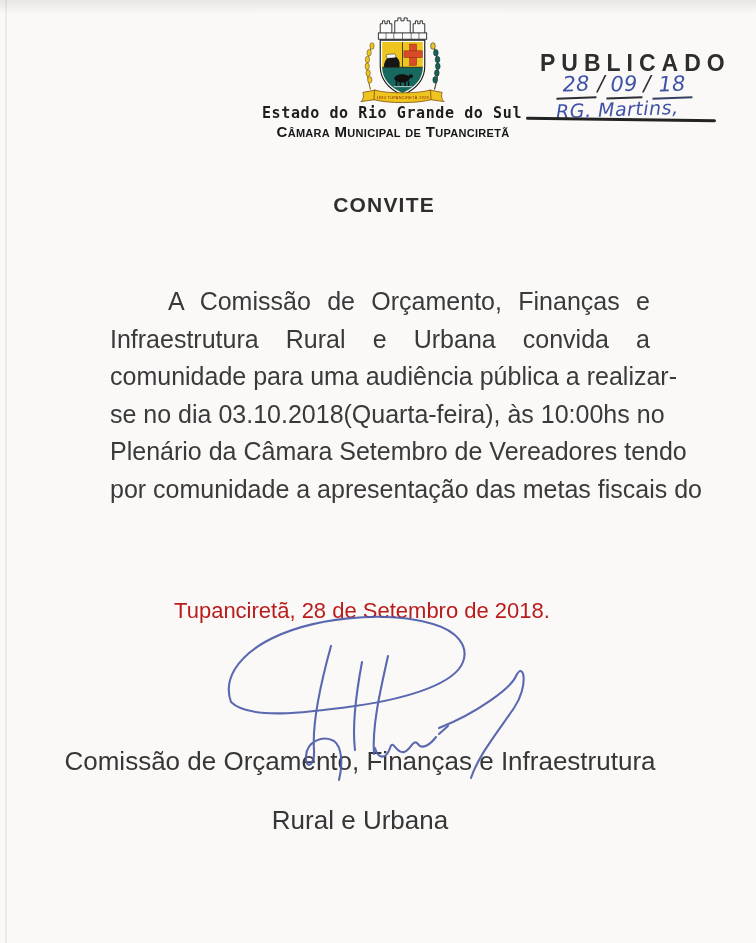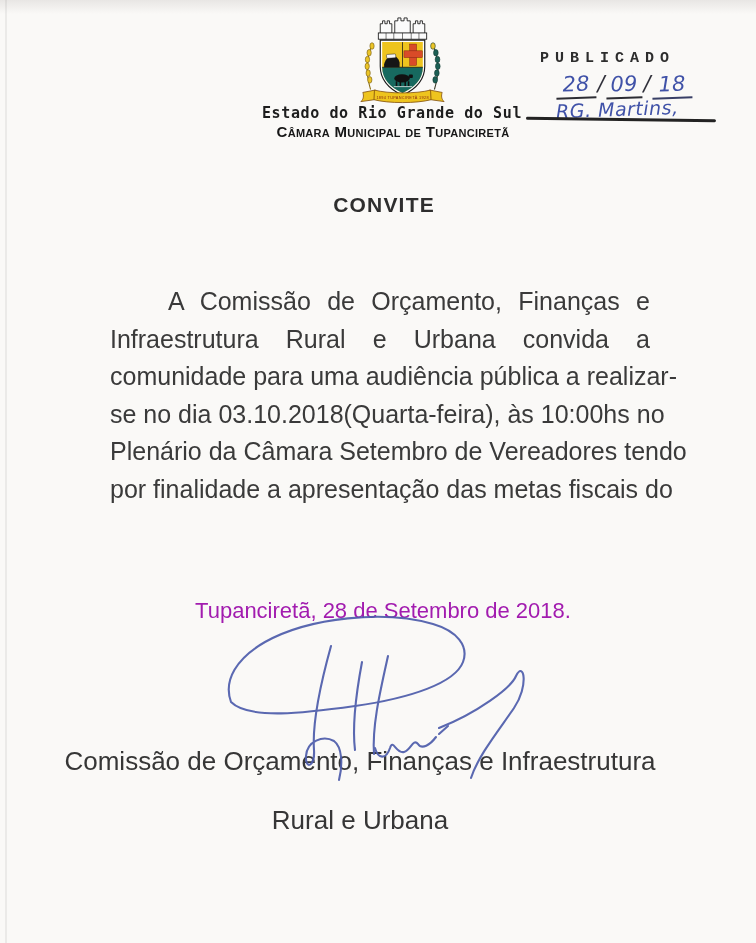--- a/index.html
+++ b/index.html
@@ -13,22 +13,22 @@
   
   .crest{left:354px;top:16px;width:97px;height:89px;}
   
   .centered{left:0;width:100%;text-align:center;}
   .state-line{top:104px;margin-left:14px;
     font-family:"DejaVu Sans Mono",monospace;font-size:15px;font-weight:600;
     letter-spacing:.6px;color:#1d1d1d;}
   .chamber-line{top:123px;margin-left:15px;font-size:15px;font-weight:700;
     font-variant:small-caps;letter-spacing:.3px;color:#161616;}
   
-  .stamp-word{left:540px;top:50px;font-size:15px;font-weight:700;
-    letter-spacing:6px;color:#2d2d2d;font-family:Liberation Mono, monospace;}
+  .stamp-word{left:540px;top:50px;font-size:23px;font-weight:700;
+    letter-spacing:6px;color:#2d2d2d;}
   .stamp-date{left:556px;top:72px;display:flex;align-items:flex-start;}
   .hwd{font-family:"DejaVu Sans",sans-serif;font-style:italic;font-size:21px;
     color:#4052a8;text-align:center;padding-bottom:1px;transform:rotate(-2deg);}
   .u1{width:40px;border-bottom:2.5px solid #2c2c33;}
   .u2{width:36px;border-bottom:2.5px solid #2c2c33;}
   .u3{width:40px;border-bottom:2.5px solid #383f66;}
   .sep{font-family:"DejaVu Sans",sans-serif;font-style:italic;font-size:21px;
     color:#30303a;width:10px;text-align:center;}
   .stamp-sign{left:556px;top:98px;font-family:"DejaVu Sans",sans-serif;
     font-style:italic;font-size:19px;color:#4052a8;letter-spacing:.5px;
@@ -37,22 +37,22 @@
     background:#232323;border-radius:2px;transform:rotate(.7deg);}
   
   .title{top:193px;margin-left:6px;font-size:21px;font-weight:700;
     letter-spacing:1.2px;color:#2e2e2e;}
   
   .bodytext{left:110px;top:283px;width:540px;font-size:25px;color:#3a3a3a;}
   .bl{height:37.5px;line-height:37.5px;white-space:nowrap;}
   .j{text-align:justify;text-align-last:justify;}
   .indent{text-indent:58px;}
   
-  .dateline{left:113px;top:598px;width:540px;text-align:center;
-    font-size:22px;color:#a21caf;}
+  .dateline{left:92px;top:598px;width:540px;text-align:center;
+    font-size:22px;color:#b91c1c;}
   
   .signature{left:215px;top:610px;width:320px;height:180px;z-index:5;}
   
   .signoff{left:55px;top:746px;width:610px;text-align:center;
     font-size:26px;color:#363636;}
   .so2{margin-top:28px;}
 </style>
 </head>
 <body>
 
@@ -137,21 +137,21 @@
 <div class="abs stamp-underline"></div>
 
 <div class="abs centered title">CONVITE</div>
 
 <div class="abs bodytext">
   <div class="bl j indent">A Comissão de Orçamento, Finanças e</div>
   <div class="bl j">Infraestrutura Rural e Urbana convida a</div>
   <div class="bl j">comunidade para uma audiência pública a realizar-</div>
   <div class="bl j">se no dia 03.10.2018(Quarta-feira), às 10:00hs no</div>
   <div class="bl j">Plenário da Câmara Setembro de Vereadores tendo</div>
-  <div class="bl j">por finalidade a apresentação das metas fiscais do</div>
+  <div class="bl j">por comunidade a apresentação das metas fiscais do</div>
 </div>
 
 <div class="abs dateline">Tupanciretã, 28 de Setembro de 2018.</div>
 
 <svg class="abs signature" viewBox="0 0 320 180" xmlns="http://www.w3.org/2000/svg">
   <g fill="none" stroke="#4d5cab" stroke-width="2.1" stroke-linecap="round" stroke-linejoin="round" opacity="0.92">
     <path d="M16,92 C8,70 22,48 50,32 C95,7 170,0 218,14 C242,21 254,36 248,52 C240,73 196,88 140,96 C90,103 34,110 16,92 Z"></path>
     <path d="M224,118 C262,103 296,78 301,66 C309,50 314,76 299,98 C284,120 263,146 256,168"></path>
     <path d="M116,36 C106,72 97,112 99,140 C100,157 90,160 91,146 C92,131 108,125 119,131 C127,137 128,154 124,170"></path>
     <path d="M147,52 C141,84 137,116 140,140"></path>

